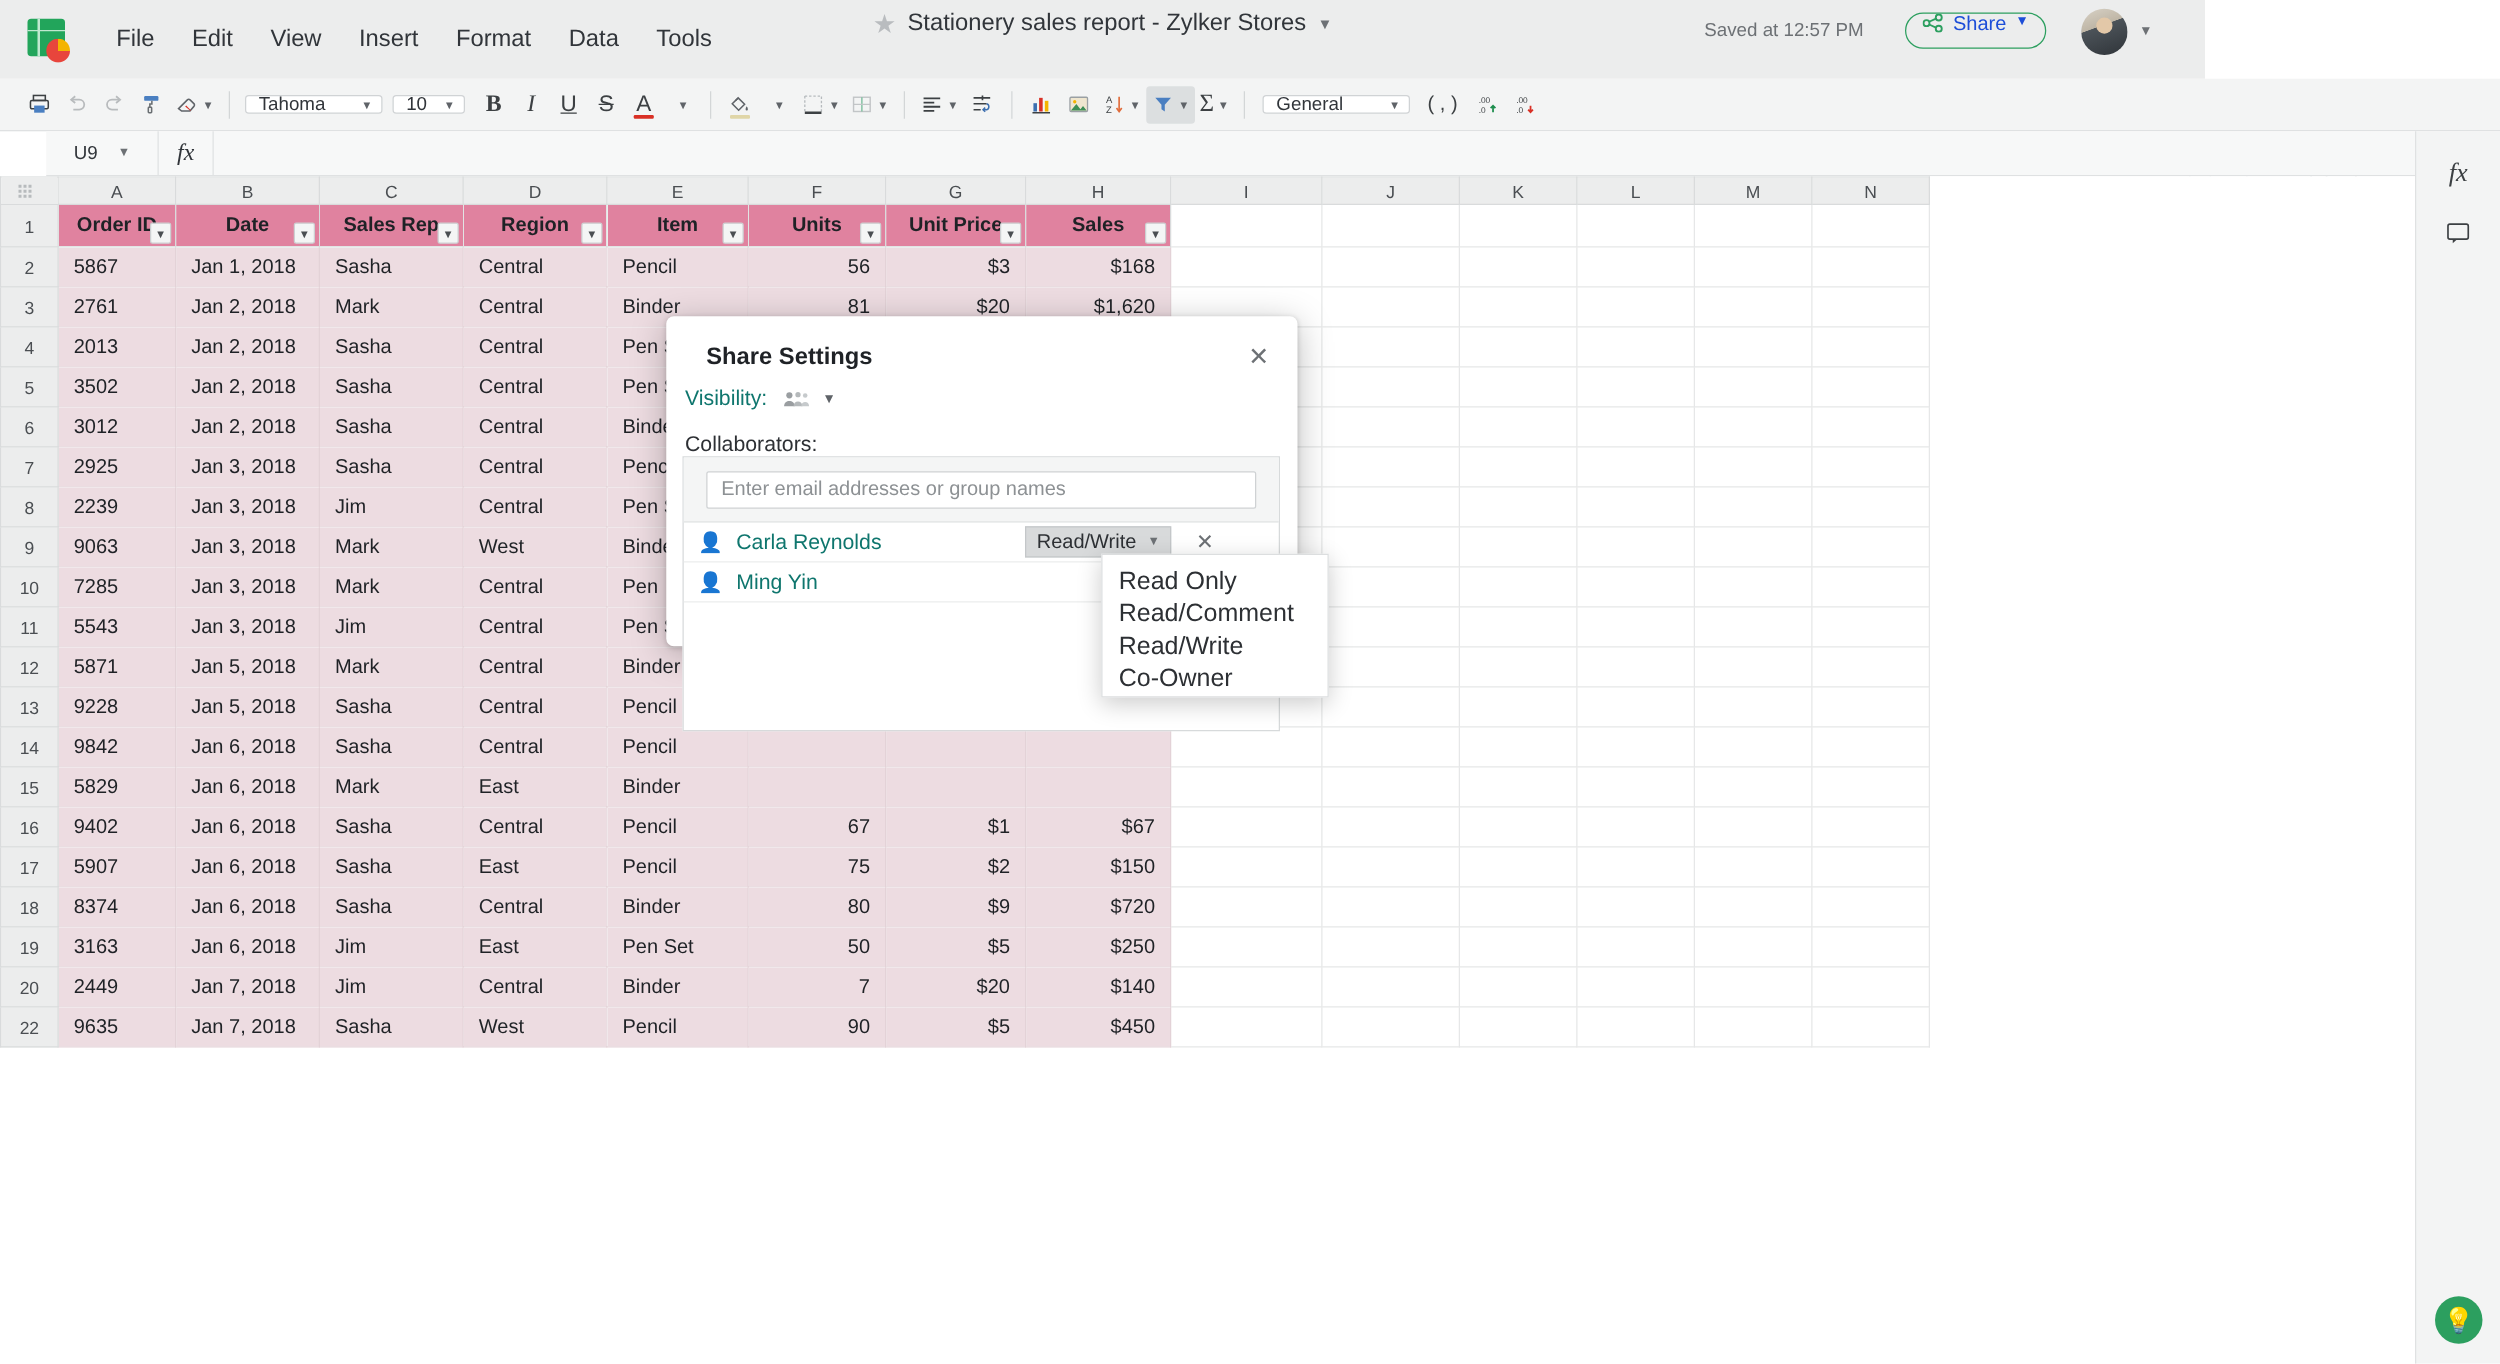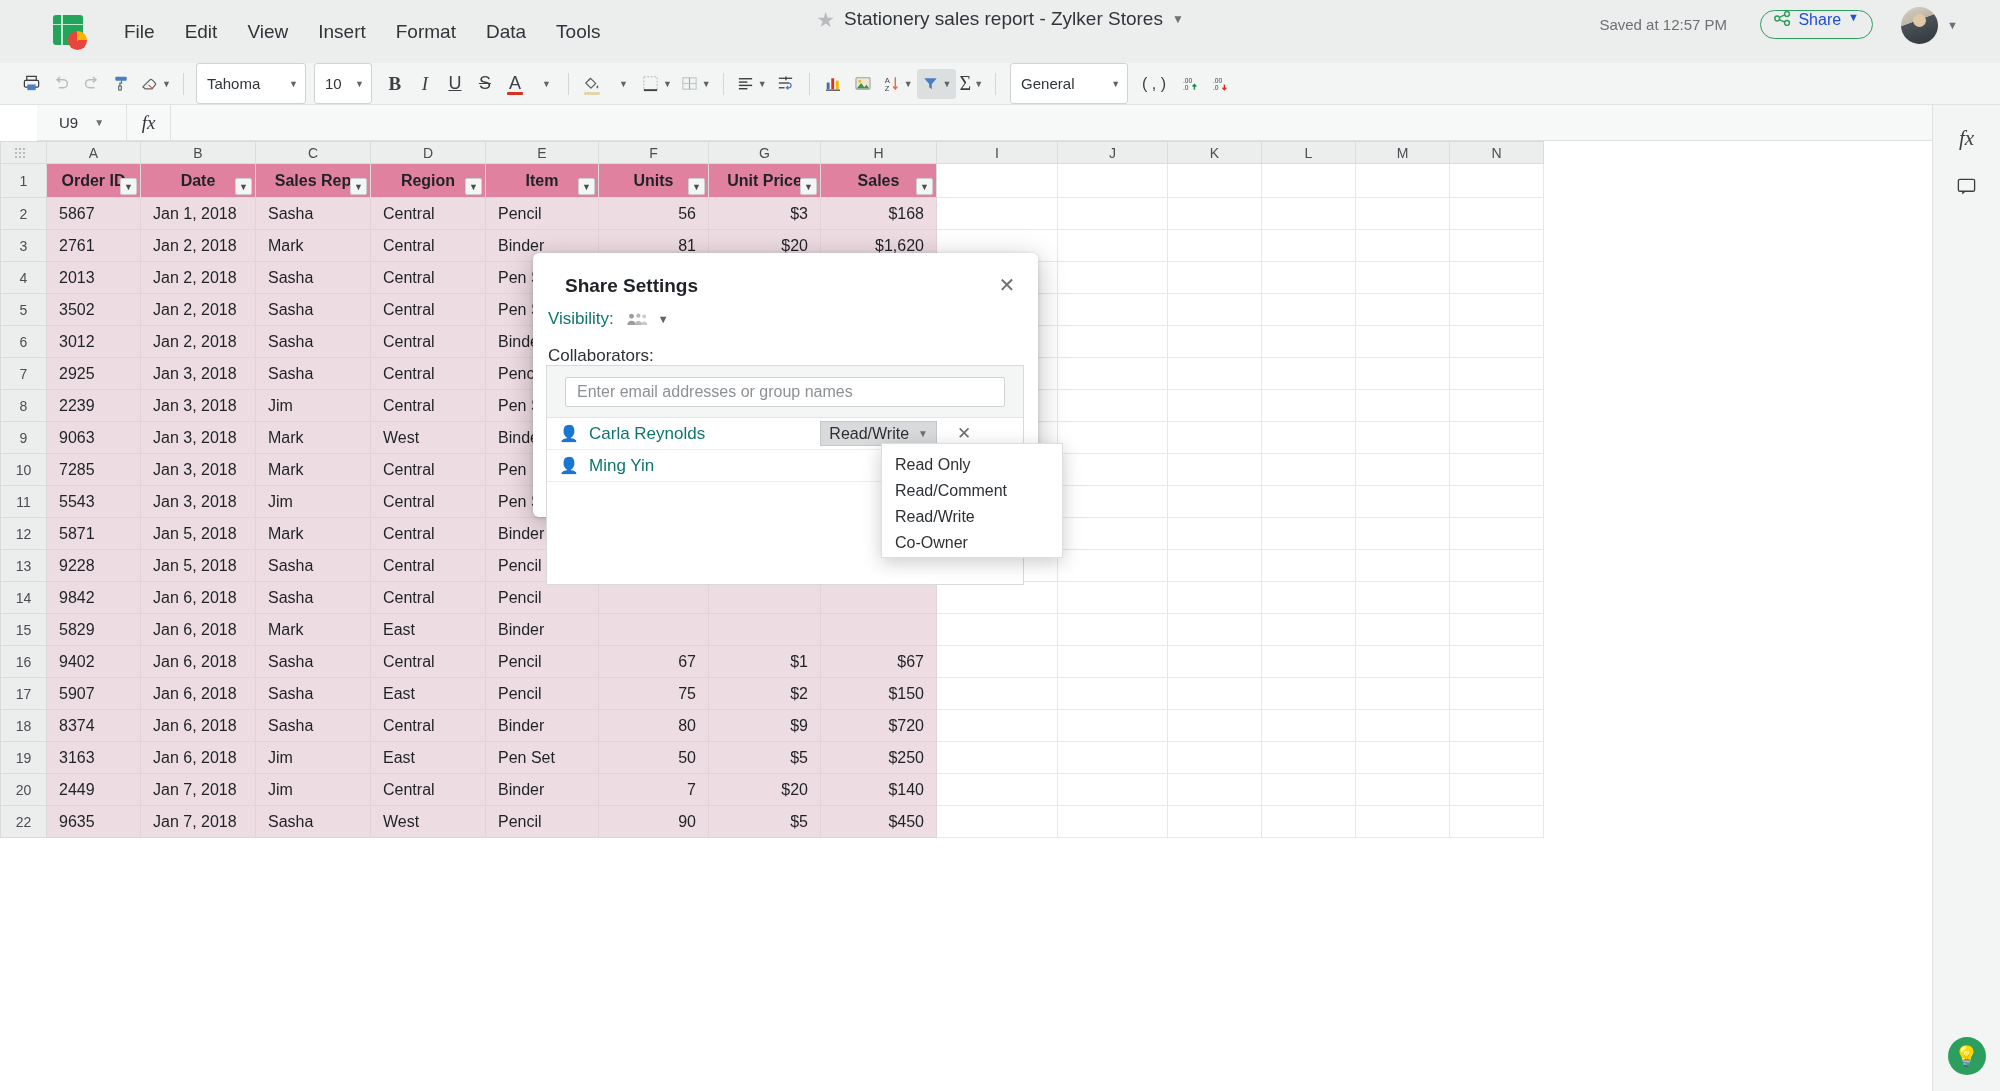--- a/index.html
+++ b/index.html
@@ -7,22 +7,22 @@
     width: 2000px; height: 1091px;
     font-family: "Liberation Sans", sans-serif;
     background: #ffffff;
     overflow: hidden;
     -webkit-font-smoothing: antialiased;
   }
   .app { position: relative; width: 2000px; height: 1091px; background:#fff; }
 
   
   .topbar {
-    position: absolute; top:0; left:0; width:2000px; height:63px;
-    background:#eceded; display:flex; align-items:center;padding-left:31px;
+    position: absolute; top:0; left:0; width:1764px; height:63px;
+    background:#eceded; display:flex; align-items:center;
   }
   .logo { width:40px; height:40px; margin-left:18px; position:relative; flex:none; }
   .logo .sheet {
     position:absolute; left:4px; top:3px; width:30px; height:30px;
     background:#22a55b; border-radius:3px;
   }
   .logo .gl { position:absolute; background:#bfe8cf; }
   .logo .pie {
     position:absolute; right:2px; bottom:2px; width:19px; height:19px;
     border-radius:50%; background:#e8453c;
@@ -72,21 +72,21 @@
     border-bottom:1px solid #dfe1e2;
   }
   .tb { display:flex; align-items:center; justify-content:center;
         height:30px; min-width:30px; padding:0 4px; border-radius:3px;
         cursor:pointer; color:#3c4043; font-size:17px; position:relative; }
   .tb.active { background:#dcdfe0; }
   .tb.dis { color:#b8bbbd; }
   .sep { width:1px; height:22px; background:#d3d6d7; margin:0 8px; }
   .caret { font-size:9px; color:#5f6368; margin-left:3px; }
   .sel {
-    height:41px; background:#fff; border:1px solid #d0d3d5; border-radius:3px;
+    height:15px; background:#fff; border:1px solid #d0d3d5; border-radius:3px;
     display:flex; align-items:center; justify-content:space-between;
     padding:0 7px 0 10px; font-size:15px; color:#31353a; cursor:pointer;
   }
   .font-sel { width:110px; margin-left:4px; }
   .size-sel { width:58px; margin-left:8px; }
   .num-sel  { width:118px; margin-left:6px; }
   .u-bar { position:absolute; bottom:4px; left:7px; right:7px; height:3px; border-radius:1px; }
 
   .searchbox {
     position:absolute; right:60px; top:70px; width:190px; height:28px;
@@ -235,21 +235,21 @@
     position:absolute; right:8px; bottom:5px; width:12px; height:12px;
     color:#9ea2a5; font-size:12px; line-height:12px;
   }
   .perm-menu {
     position:absolute; left:881px; top:443px; width:182px; height:115px;
     background:#fff; border:1px solid #dcdedf;
     box-shadow:0 5px 18px rgba(0,0,0,.2); z-index:60; padding:8px 0;
   }
   .perm-opt {
     height:26px; display:flex; align-items:center; padding-left:13px;
-    font-size:16px; color:#2d3034; cursor:pointer;
+    font-size:20px; color:#2d3034; cursor:pointer;
   }
 </style>
 </head>
 <body>
 
 <div class="app">
 
   <div class="topbar">
     <div class="logo">
       <div class="sheet"></div>

